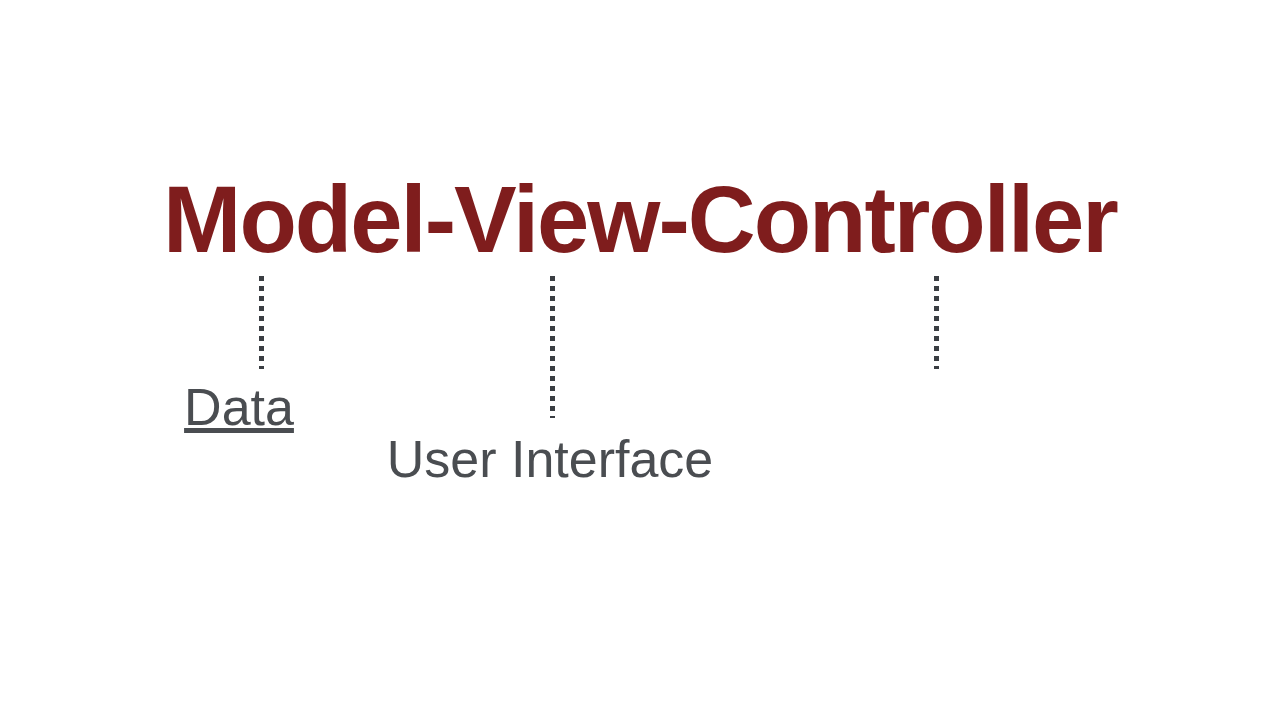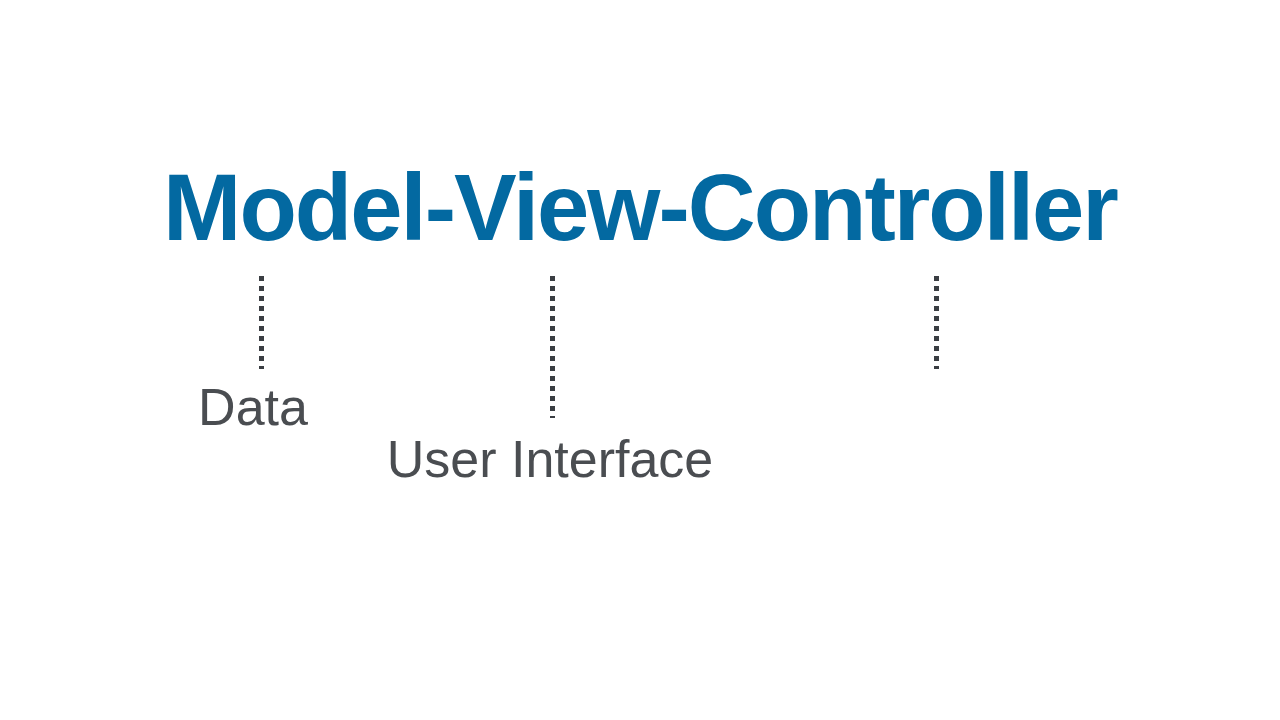--- a/index.html
+++ b/index.html
@@ -13,27 +13,27 @@
     height: 720px;
     background: #ffffff;
     overflow: hidden;
     font-family: "Liberation Sans", sans-serif;
   }
   .title {
     position: absolute;
     left: 0;
     right: 0;
     top: 161px;
-    margin: 0;
+    margin: 12px;
     text-align: center;
     font-size: 94px;
     line-height: 1;
     font-weight: 700;
     letter-spacing: -2px;
-    color: #0369a1;
+    color: #7f1d1d;
     white-space: nowrap;
   }
   .dotted-line {
     position: absolute;
     width: 5px;
     background-image: repeating-linear-gradient(
       to bottom,
       #3a3e43 0px, #3a3e43 5px,
       transparent 5px, transparent 10px
     );
@@ -43,21 +43,21 @@
   .line-controller { left: 934px; top: 276px; height: 93px; }
   .label {
     position: absolute;
     transform: translateX(-50%);
     font-size: 52px;
     line-height: 1;
     font-weight: 400;
     color: #4a4d51;
     white-space: nowrap;
   }
-  .label-data        { left: 253px; top: 381px; }
+  .label-data        { left: 239px; top: 381px; text-decoration: underline; }
   .label-ui          { left: 550px; top: 433px; }
   .label-coordinator { left: 926px; top: 379px; }
 </style>
 </head>
 <body>
 
 <div class="canvas">
 
   <h1 class="title">Model-View-Controller</h1>
 

